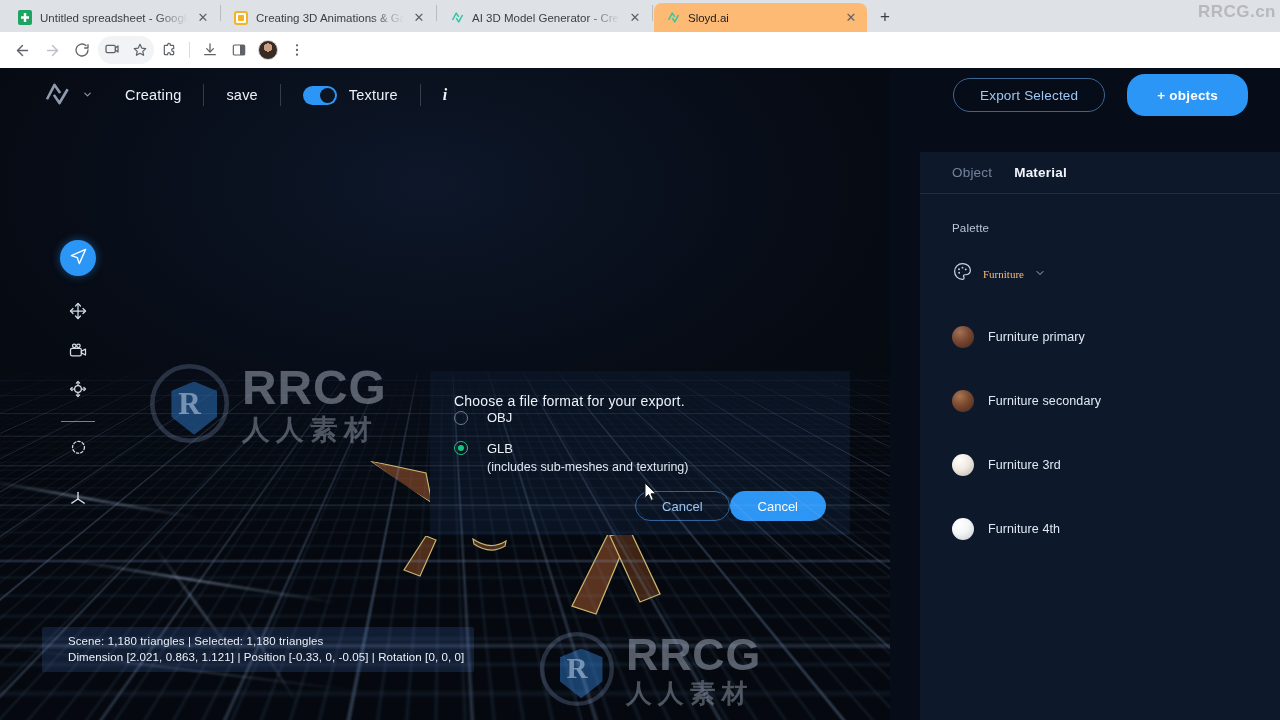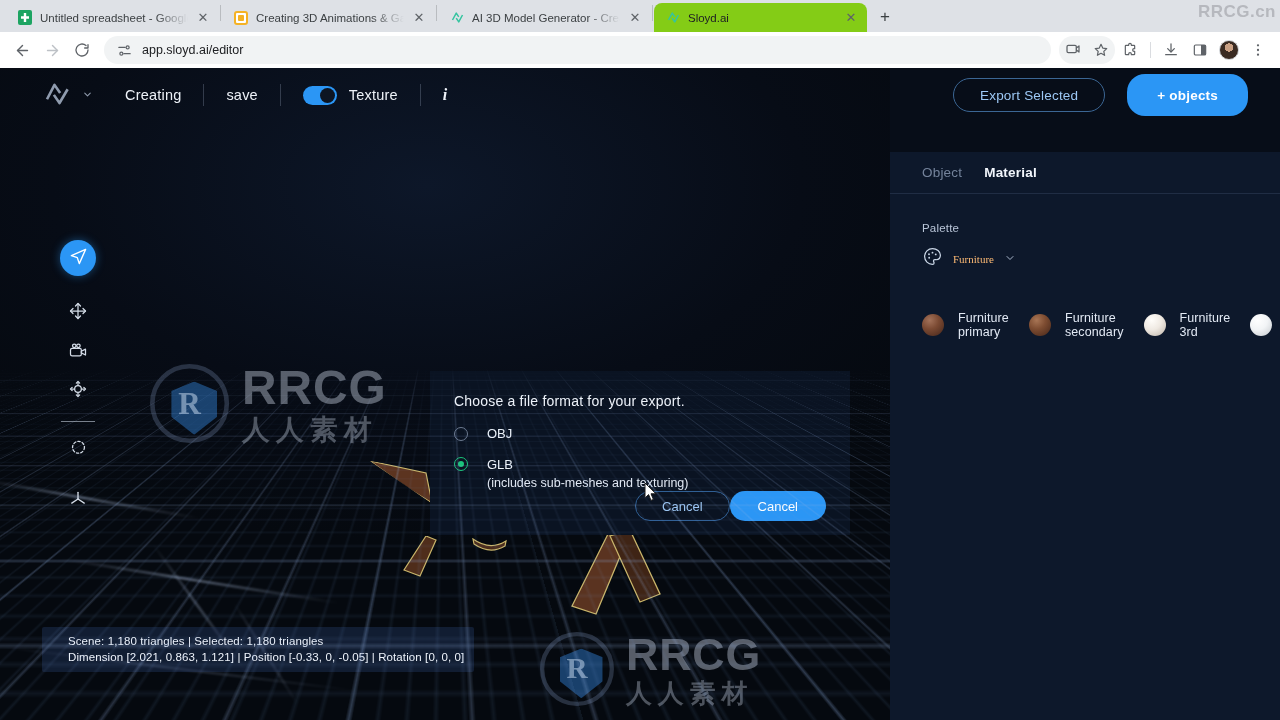--- a/index.html
+++ b/index.html
@@ -36,21 +36,21 @@
     min-width: 0;
   }
   .tab .tab-title {
     white-space: nowrap;
     overflow: hidden;
     width: 148px;
     -webkit-mask-image: linear-gradient(to right, #000 78%, transparent 100%);
     mask-image: linear-gradient(to right, #000 78%, transparent 100%);
   }
   .tab.active {
-    background: #84cc16;
+    background: #fdba74;
   }
   .tab.active .tab-title { color: #202124; }
   .tab-sep {
     width: 1px; height: 16px; background: #b9bcc0; align-self: center;
     margin: 0 1px 6px 1px;
   }
   .tab-fav {
     width: 16px; height: 16px; flex: 0 0 16px;
     display: flex; align-items: center; justify-content: center;
   }
@@ -292,53 +292,53 @@
   }
   .btn-primary {
     height: 42px; padding: 0 30px; border-radius: 18px;
     background: #2b96f5; color: #fff; border: none;
     font-size: 13.5px; font-weight: 600; display: flex; align-items: center; justify-content: center;
     letter-spacing: .2px;
   }
 
   
   .panel {
-    position: absolute; right: 0; top: 84px; width: 390px; height: 568px;
+    position: absolute; right: 0; top: 84px; width: 360px; height: 568px;
     background: #0d182b;
     z-index: 15;
   }
   .panel-tabs {
     height: 42px; display: flex; align-items: center; gap: 22px;
     padding: 0 32px;
     border-bottom: 1px solid rgba(120,145,185,.18);
   }
   .ptab { font-size: 13.5px; color: #74839b; letter-spacing: .2px; }
   .ptab.active { color: #f2f6fc; font-weight: 700; }
   .panel-body { padding: 28px 32px 0 32px; }
-  .panel-label { font-size: 11.5px; color: #b9c5d8; margin-bottom: 12px; letter-spacing: .2px; }
+  .panel-label { font-size: 11.5px; color: #b9c5d8; margin-bottom: 27px; letter-spacing: .2px; }
   .palette-row { display: flex; align-items: center; gap: 10px; }
   .palette-name { font-size: 11px; color: #fdba74; font-family: Liberation Serif, serif; }
   .caret { color: #a8b6cb; font-size: 10px; }
-  .mat-list { margin-top: 40px; display: flex; gap: 20px; }
+  .mat-list { margin-top: 40px; display: flex; flex-direction: column; gap: 42px; }
   .mat-row { display: flex; align-items: center; gap: 14px; }
   .mat-swatch {
     width: 22px; height: 22px; border-radius: 50%;
     flex: 0 0 22px;
   }
   .mat-name { font-size: 12.5px; color: #e2e9f4; letter-spacing: .1px; }
 
   
   .modal {
     position: absolute;
     left: 430px; top: 303px; width: 420px; height: 164px;
     background: #0a1322;
     z-index: 30;
     padding: 22px 24px 0 24px;
   }
-  .modal-title { font-size: 14px; color: #eef3fa; letter-spacing: .2px; margin-bottom: 16px; }
+  .modal-title { font-size: 14px; color: #eef3fa; letter-spacing: .2px; margin-bottom: 0; }
   .radio-row { display: flex; align-items: flex-start; gap: 19px; margin-bottom: 13px; }
   .radio {
     width: 14px; height: 14px; border-radius: 50%;
     border: 1.5px solid #6c7a90; flex: 0 0 14px; margin-top: 2px;
     position: relative;
   }
   .radio.checked { border-color: #19c47a; }
   .radio.checked::after {
     content: ""; position: absolute; left: 2.5px; top: 2.5px;
     width: 6px; height: 6px; border-radius: 50%; background: #19c47a;
@@ -422,31 +422,20 @@
       <svg width="17" height="17" viewBox="0 0 24 24" fill="none" stroke="currentColor" stroke-width="2" stroke-linecap="round" stroke-linejoin="round">
           <path d="M5 12h14"></path>
           <path d="m12 5 7 7-7 7"></path>
         </svg>
     </div>
     <div class="nav-btn">
       <svg width="16" height="16" viewBox="0 0 24 24" fill="none" stroke="currentColor" stroke-width="2" stroke-linecap="round" stroke-linejoin="round">
           <path d="M21 12a9 9 0 1 1-3-6.7"></path>
           <path d="M21 4v5h-5"></path>
         </svg>
-    </div>
-    <div class="omnibox">
-      <span class="omni-icon">
-        <svg width="15" height="15" viewBox="0 0 24 24" fill="none" stroke="currentColor" stroke-width="2" stroke-linecap="round">
-            <path d="M3 7h10"></path>
-            <circle cx="17" cy="7" r="2.4"></circle>
-            <path d="M21 17H11"></path>
-            <circle cx="7" cy="17" r="2.4"></circle>
-          </svg>
-      </span>
-      <span>app.sloyd.ai/editor</span>
     </div>
     <div class="tb-right">
       <div class="tb-pill">
         <div class="tb-icon">
           <svg width="16" height="16" viewBox="0 0 24 24" fill="none" stroke="currentColor" stroke-width="1.9" stroke-linecap="round" stroke-linejoin="round">
               <rect x="3" y="5" width="14" height="11" rx="2"></rect>
               <path d="M17 9l4-3v9l-4-3"></path>
             </svg>
         </div>
         <div class="tb-icon">

